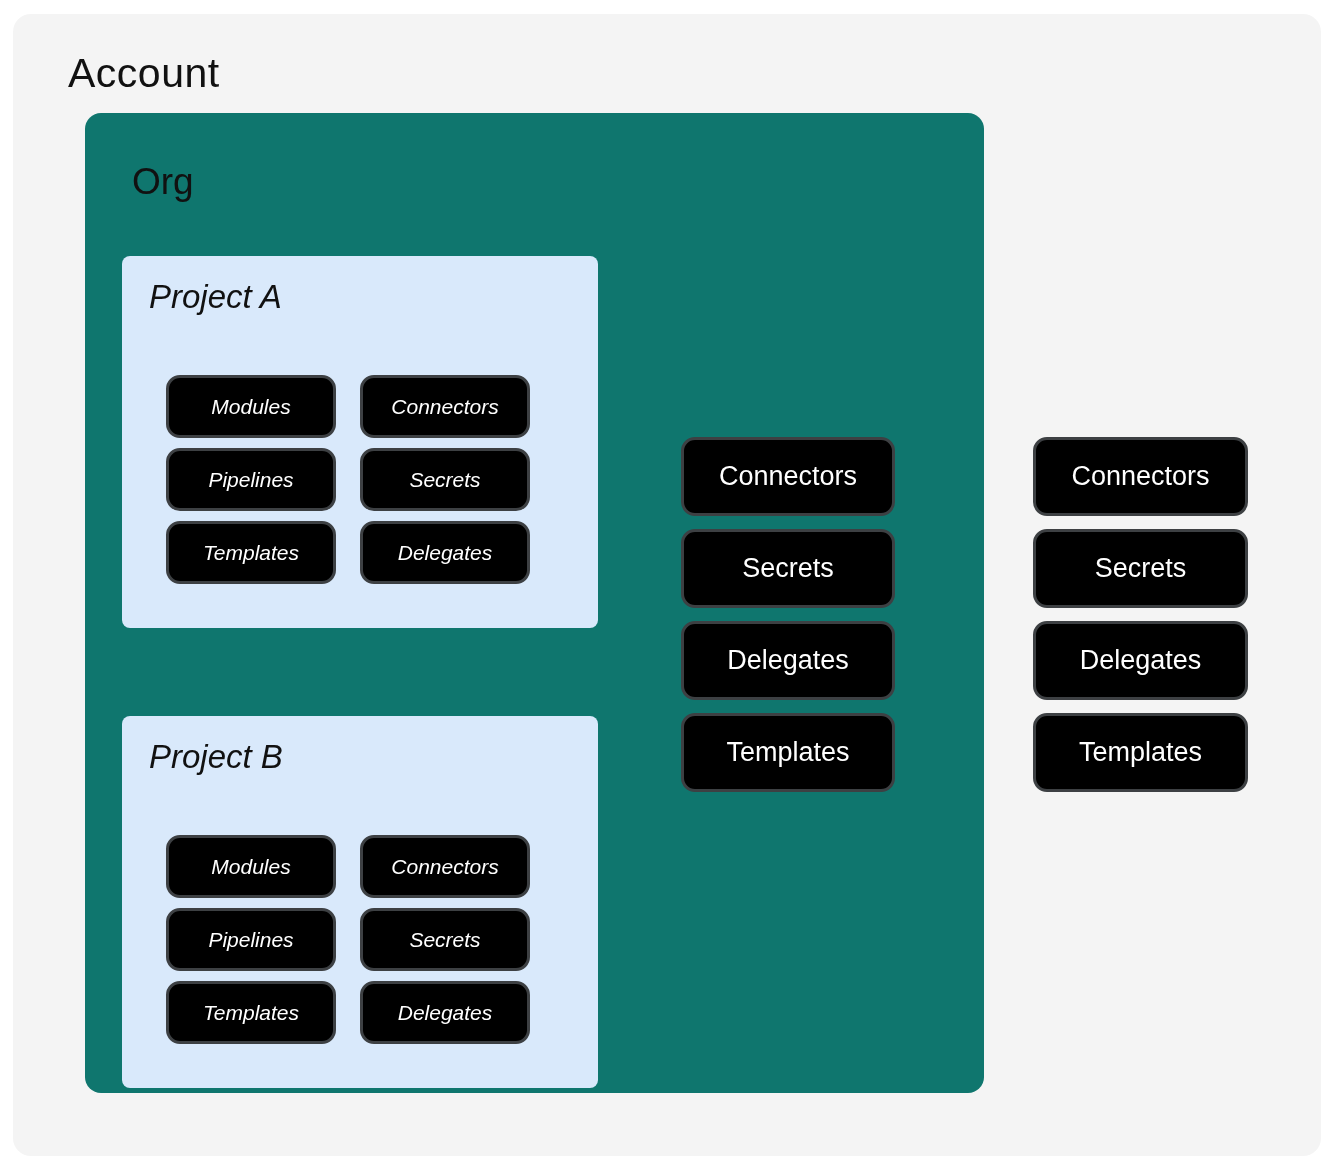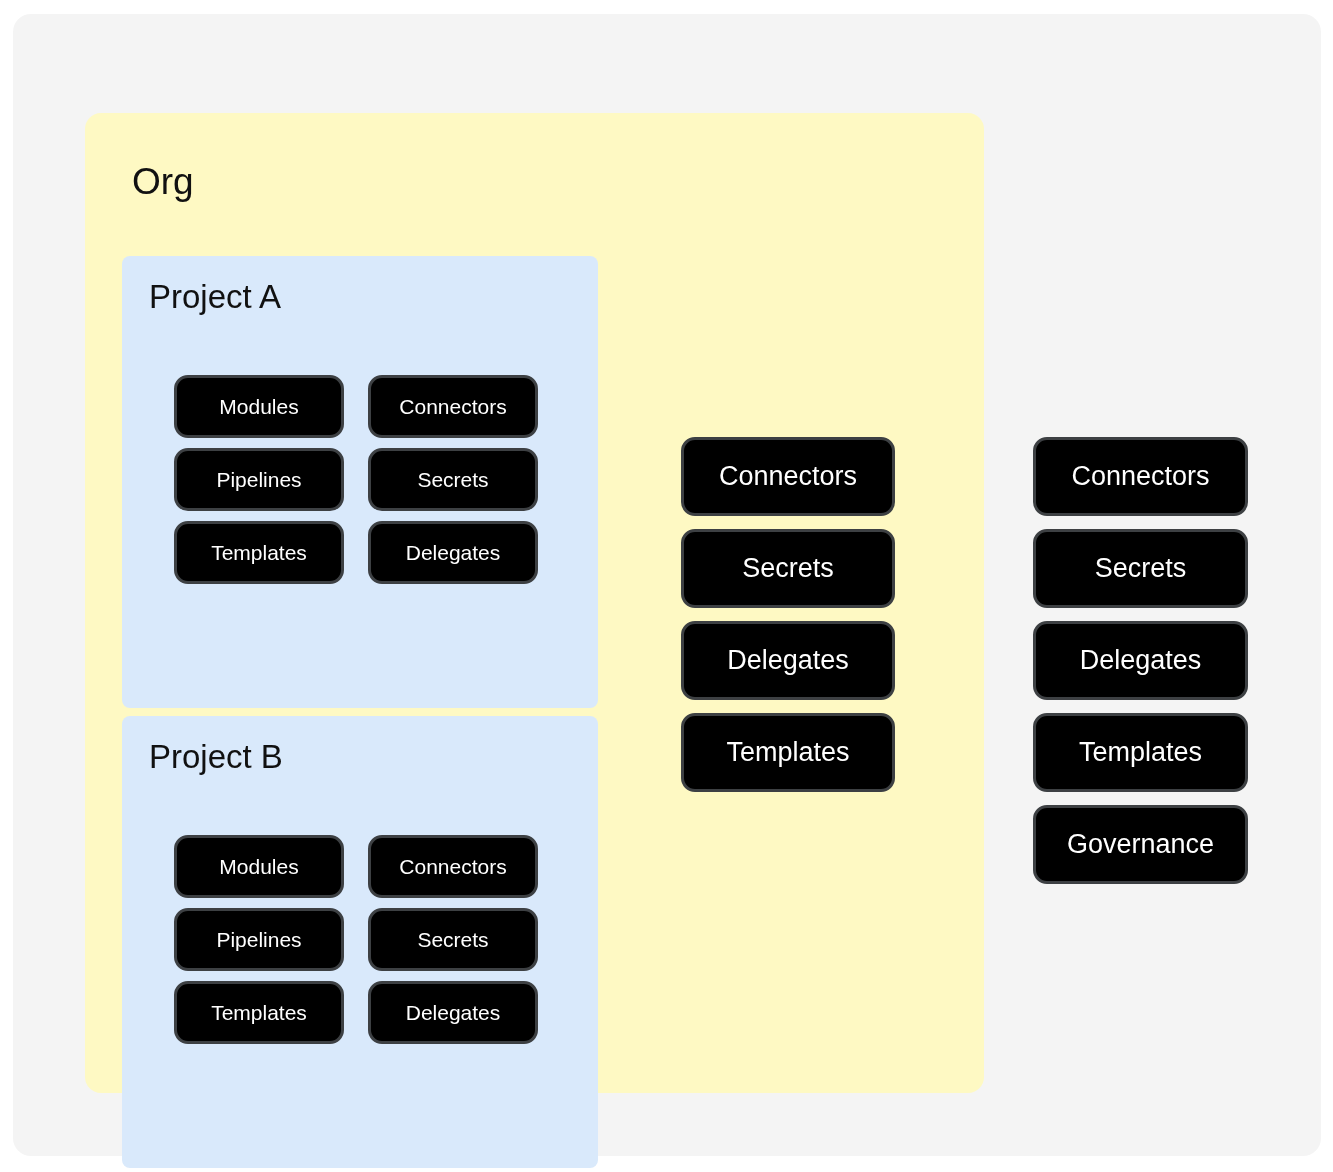--- a/index.html
+++ b/index.html
@@ -27,37 +27,38 @@
     font-size: 41px;
     color: #111111;
     letter-spacing: 0.5px;
   }
 
   
   .org-box {
     position: absolute;
     left: 72px; top: 99px;
     width: 899px; height: 980px;
-    background: #fef9c3;
+    background: #0f766e;
     border-radius: 16px;
   }
   .org-title {
     position: absolute;
     left: 47px; top: 48px;
     font-size: 37px;
     color: #111111;
   }
 
   
   .project-box {
     position: absolute;
     left: 37px;
-    width: 476px; height: 452px;
+    width: 476px; height: 372px;
     background: #d9e9fb;
     border-radius: 8px;
+    font-style: italic;
   }
   .project-a { top: 143px; }
   .project-b { top: 569px; margin-top: 34px; }
   .project-title {
     position: absolute;
     left: 27px; top: 22px;
     font-size: 33px;
     color: #111111;
   }
 
@@ -70,21 +71,21 @@
     color: #ffffff;
     display: flex;
     align-items: center;
     justify-content: center;
     white-space: nowrap;
   }
 
   
   .pill-grid {
     position: absolute;
-    left: 52px; top: 119px;
+    left: 44px; top: 119px;
     display: grid;
     grid-template-columns: 170px 170px;
     grid-auto-rows: 63px;
     column-gap: 24px;
     row-gap: 10px;
   }
   .pill-grid .pill { font-size: 21px; }
 
   
   .org-pill-col {
@@ -106,20 +107,21 @@
   }
   .account-pill-col .pill { width: 215px; height: 79px; font-size: 27px; }
 </style>
 </head>
 <body>
 
 <div class="stage">
 
   <div class="account-box">
 
+    <div class="account-title">Account</div>
 
     <div class="org-box">
 
       <div class="org-title">Org</div>
 
       <div class="project-box project-a">
         <div class="project-title">Project A</div>
         <div class="pill-grid">
           <div class="pill">Modules</div>
           <div class="pill">Connectors</div>
@@ -149,17 +151,16 @@
         <div class="pill">Templates</div>
       </div>
 
     </div>
 
     <div class="account-pill-col">
       <div class="pill">Connectors</div>
       <div class="pill">Secrets</div>
       <div class="pill">Delegates</div>
       <div class="pill">Templates</div>
-      <div class="pill">Governance</div>
     </div>
 
   </div>
 </div>
 
 </body></html>

